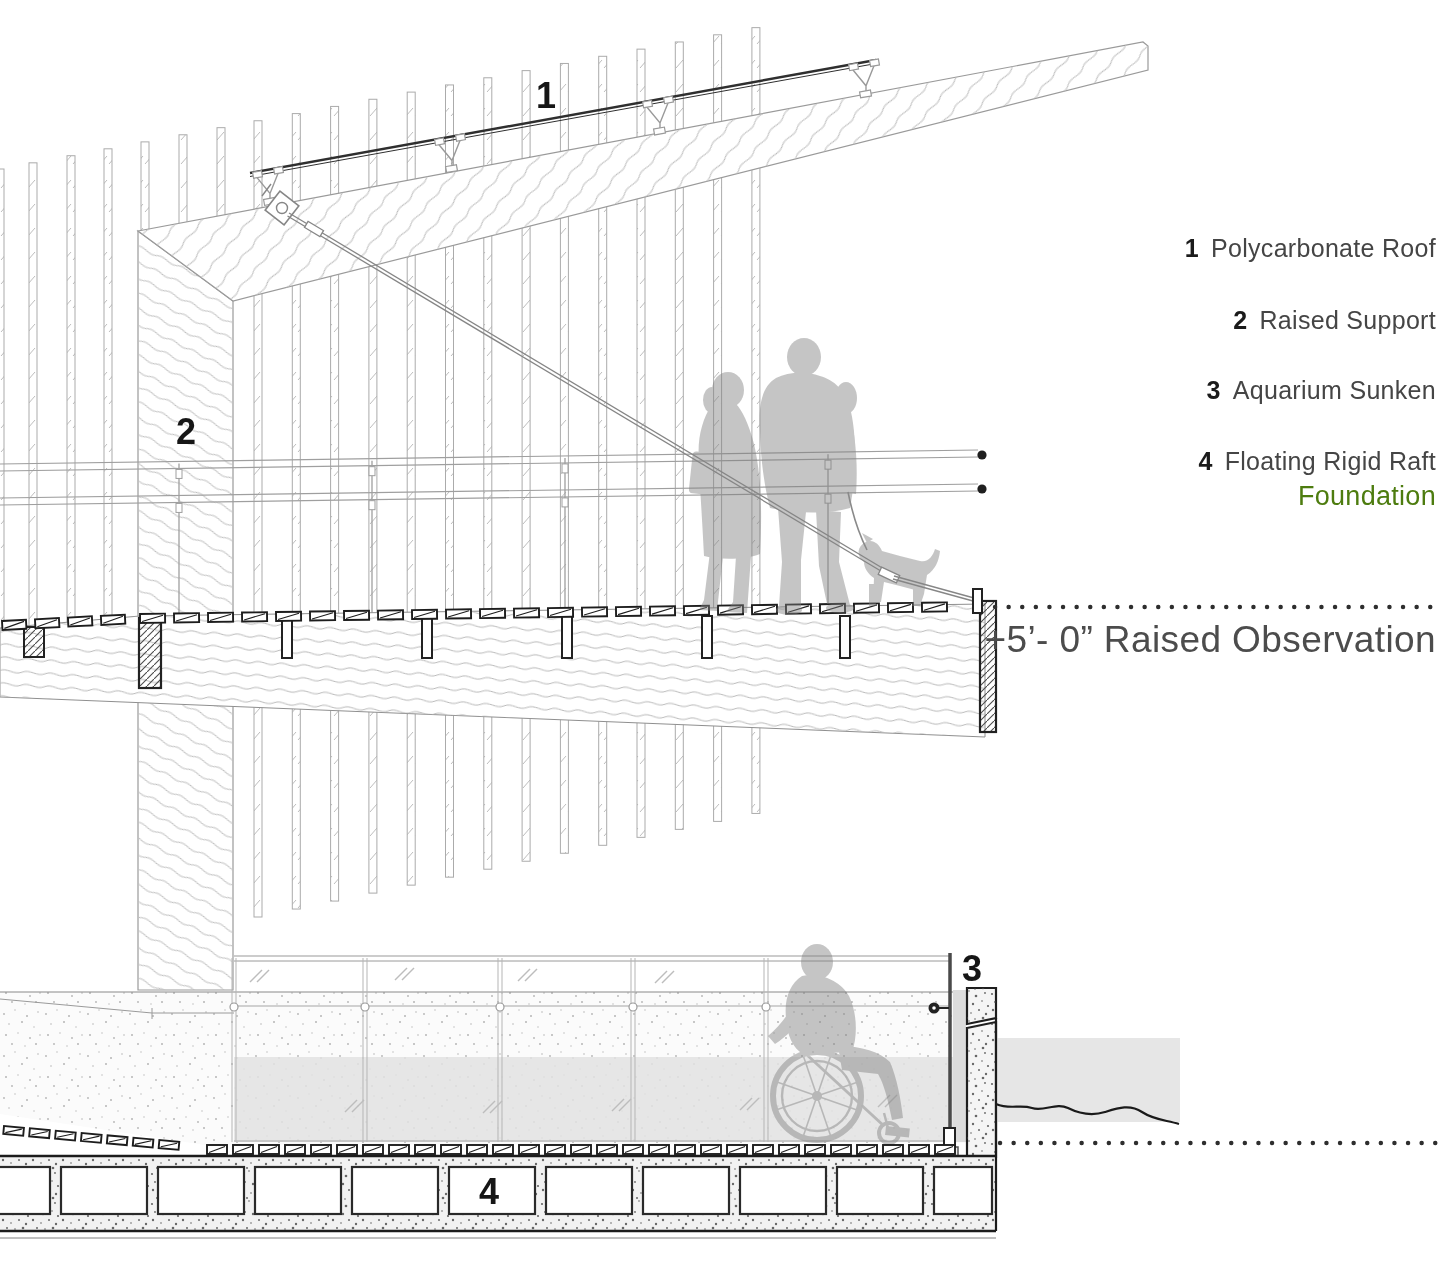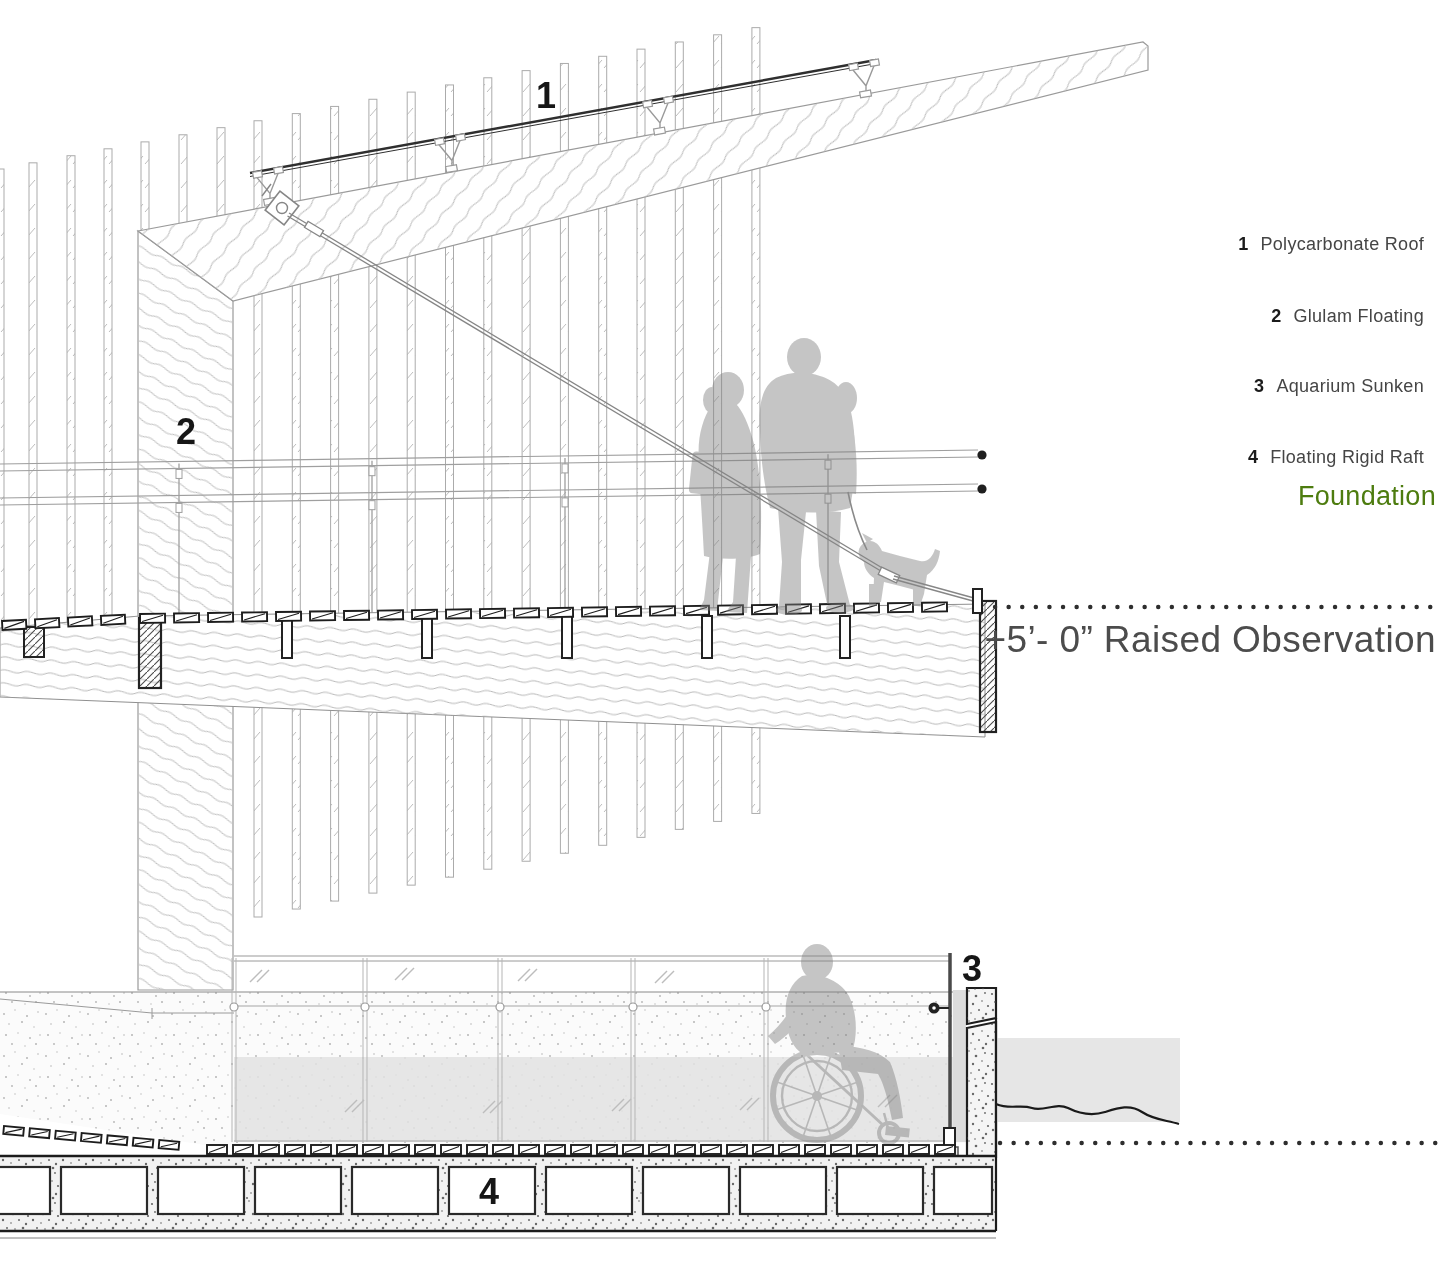--- a/index.html
+++ b/index.html
@@ -6,22 +6,22 @@
   .stage{
     position:relative;width:1440px;height:1282px;background:#ffffff;overflow:hidden;
     font-family:"Liberation Sans", sans-serif;
   }
   svg{position:absolute;left:0;top:0;}
   .callout{
     font-family:"Liberation Sans", sans-serif;
     font-size:36px;font-weight:bold;fill:#161616;
   }
   .legend-row{
-    position:absolute;right:16px;white-space:nowrap;
-    font-size:18px;color:#454545;letter-spacing:.3px;margin-left:24px;
+    position:absolute;right:4px;white-space:nowrap;
+    font-size:25px;color:#454545;letter-spacing:.3px;margin-left:24px;
   }
   .legend-num{font-weight:bold;color:#1b1b1b;margin-right:12px;}
   .legend-cont{position:absolute;right:4px;white-space:nowrap;font-size:27px;color:#4d7c0f;letter-spacing:.3px;}
   .datum-note{
     position:absolute;right:4px;white-space:nowrap;
     font-size:37px;color:#4c4c4c;letter-spacing:.4px;
   }
 </style>
 </head>
 <body>
@@ -599,21 +599,21 @@
   <text class="callout" x="186" y="444" text-anchor="middle">2</text>
   <text class="callout" x="972" y="981" text-anchor="middle">3</text>
   <text class="callout" x="489" y="1204" text-anchor="middle">4</text>
 </svg>
 
 <div>
   <div class="legend-row" style="top:234px">
     <span class="legend-num">1</span><span>Polycarbonate Roof</span>
   </div>
   <div class="legend-row" style="top:306px">
-    <span class="legend-num">2</span><span>Glulam Floating</span>
+    <span class="legend-num">2</span><span>Raised Support</span>
   </div>
   <div class="legend-row" style="top:376px">
     <span class="legend-num">3</span><span>Aquarium Sunken</span>
   </div>
   <div class="legend-row" style="top:447px">
     <span class="legend-num">4</span><span>Floating Rigid Raft</span>
   </div>
   <div class="legend-cont" style="top:481px">Foundation</div>
 </div>
 

